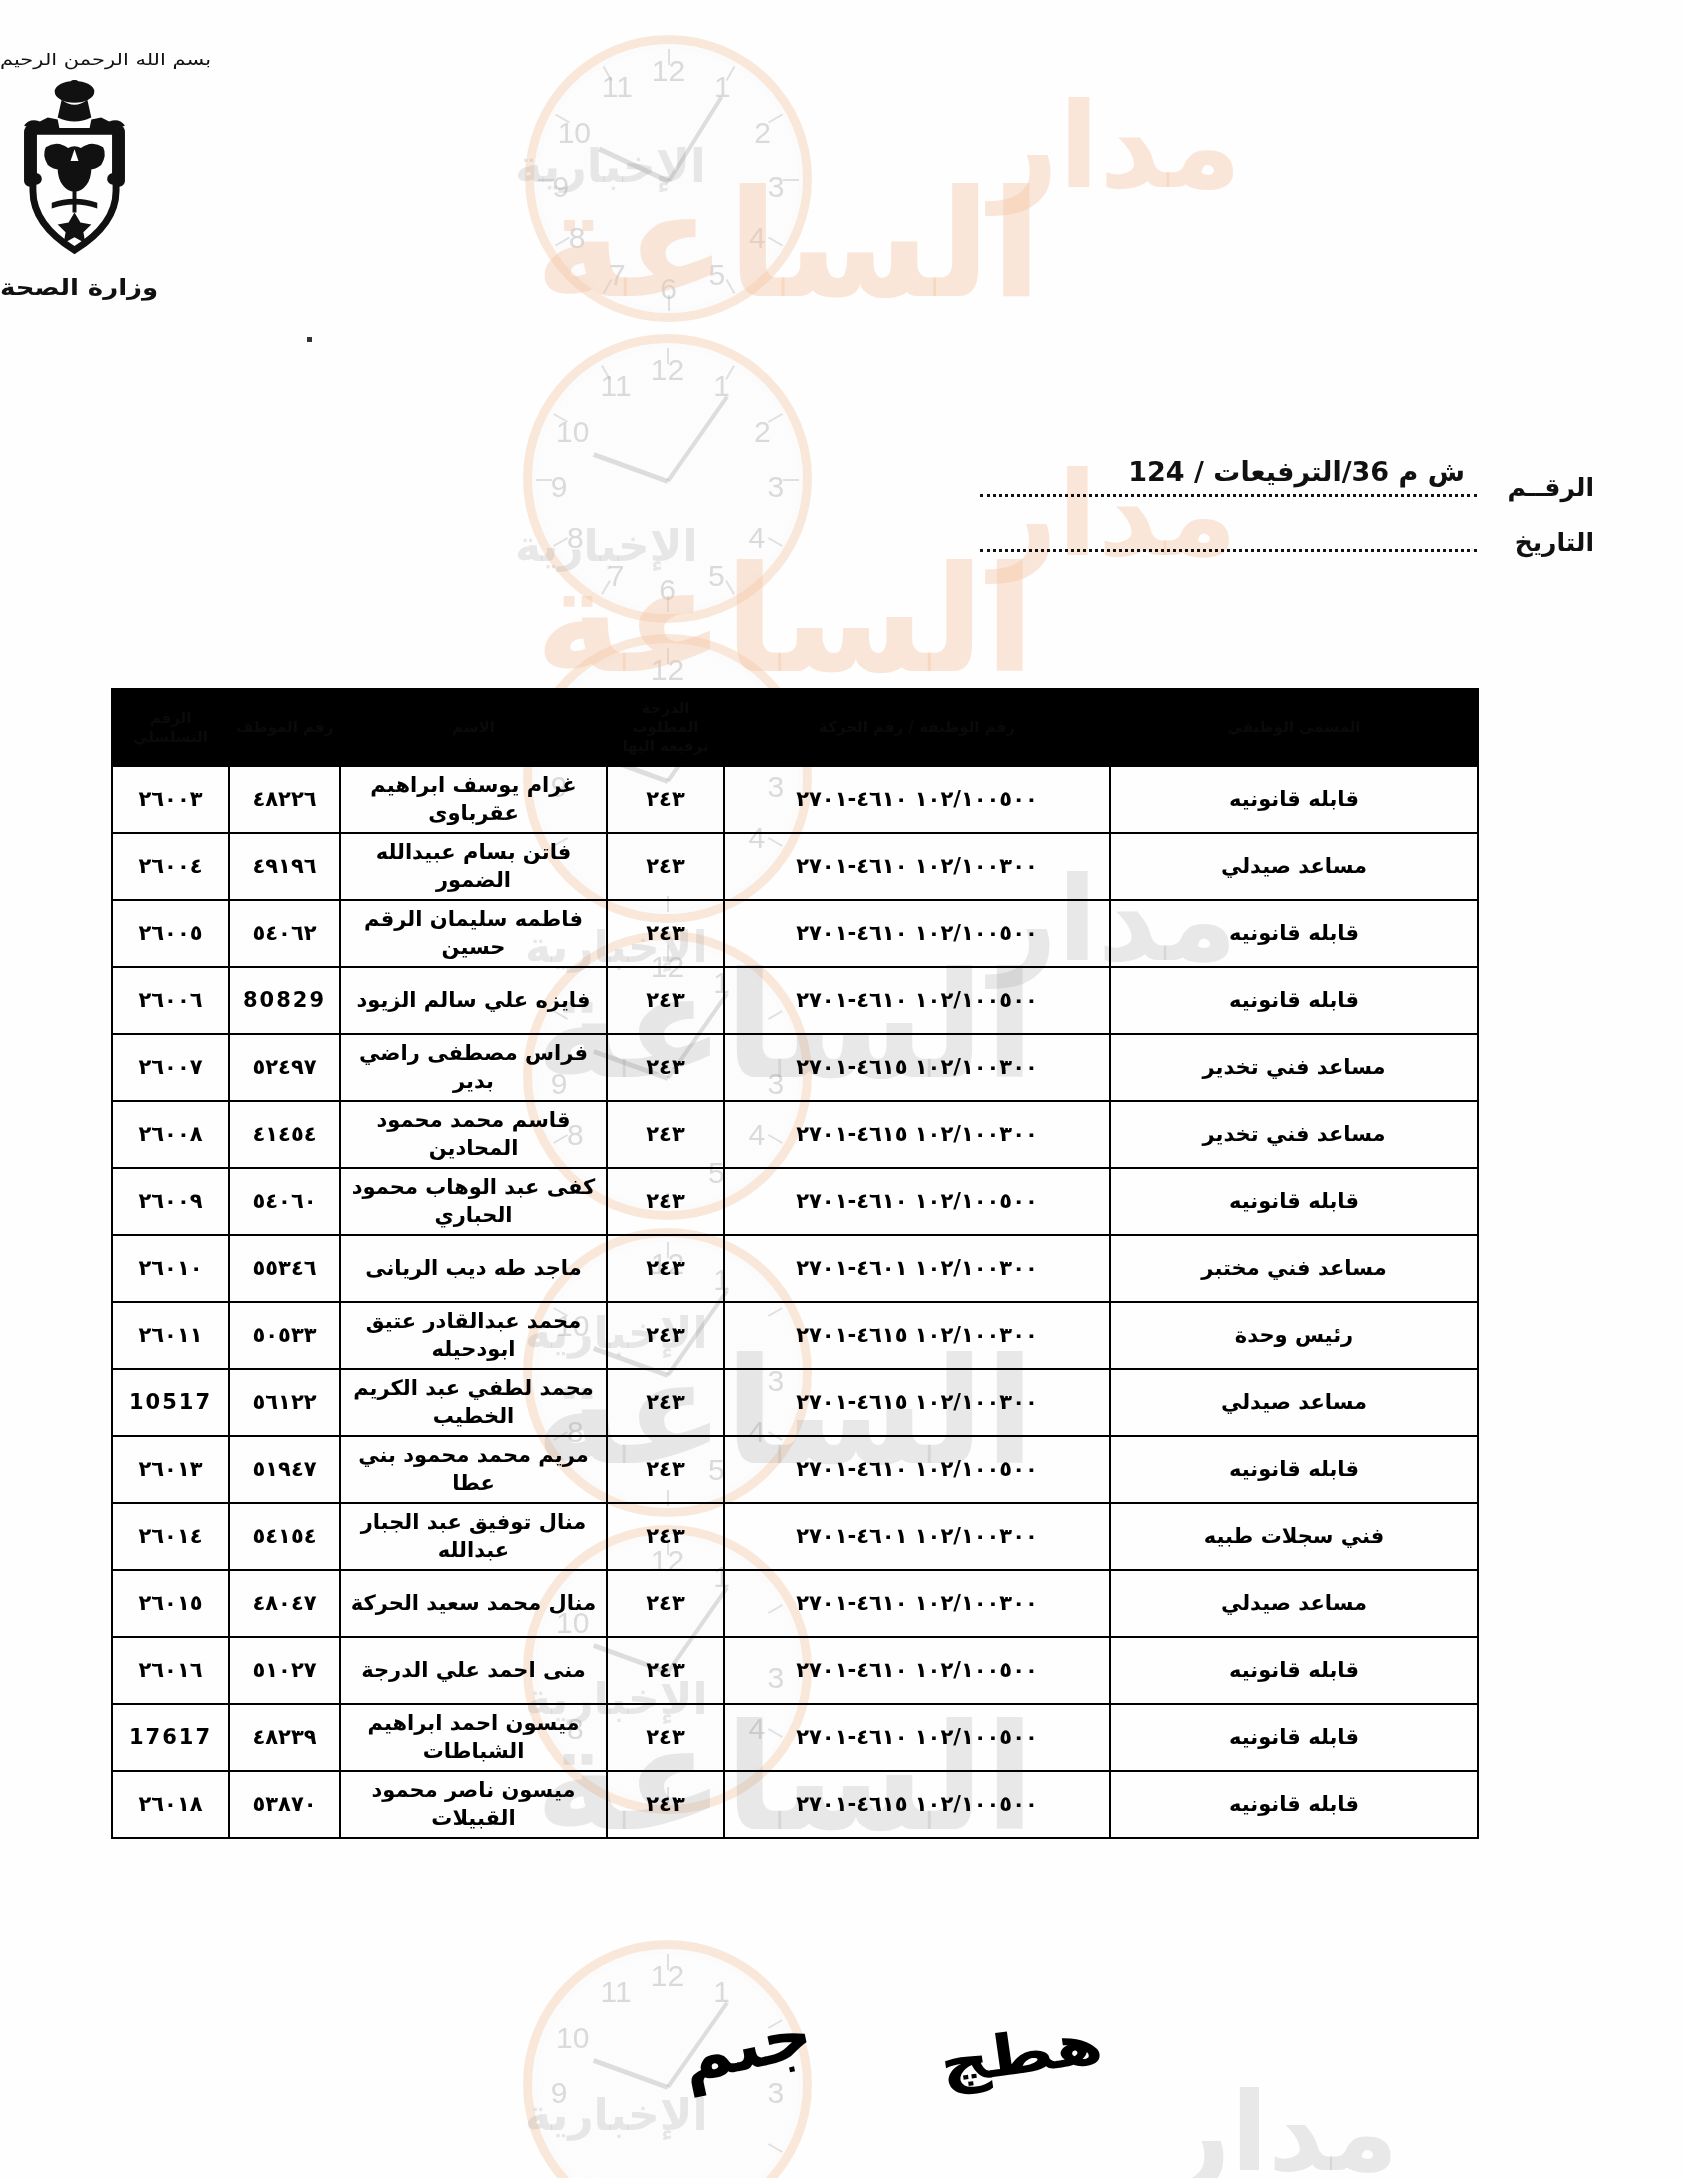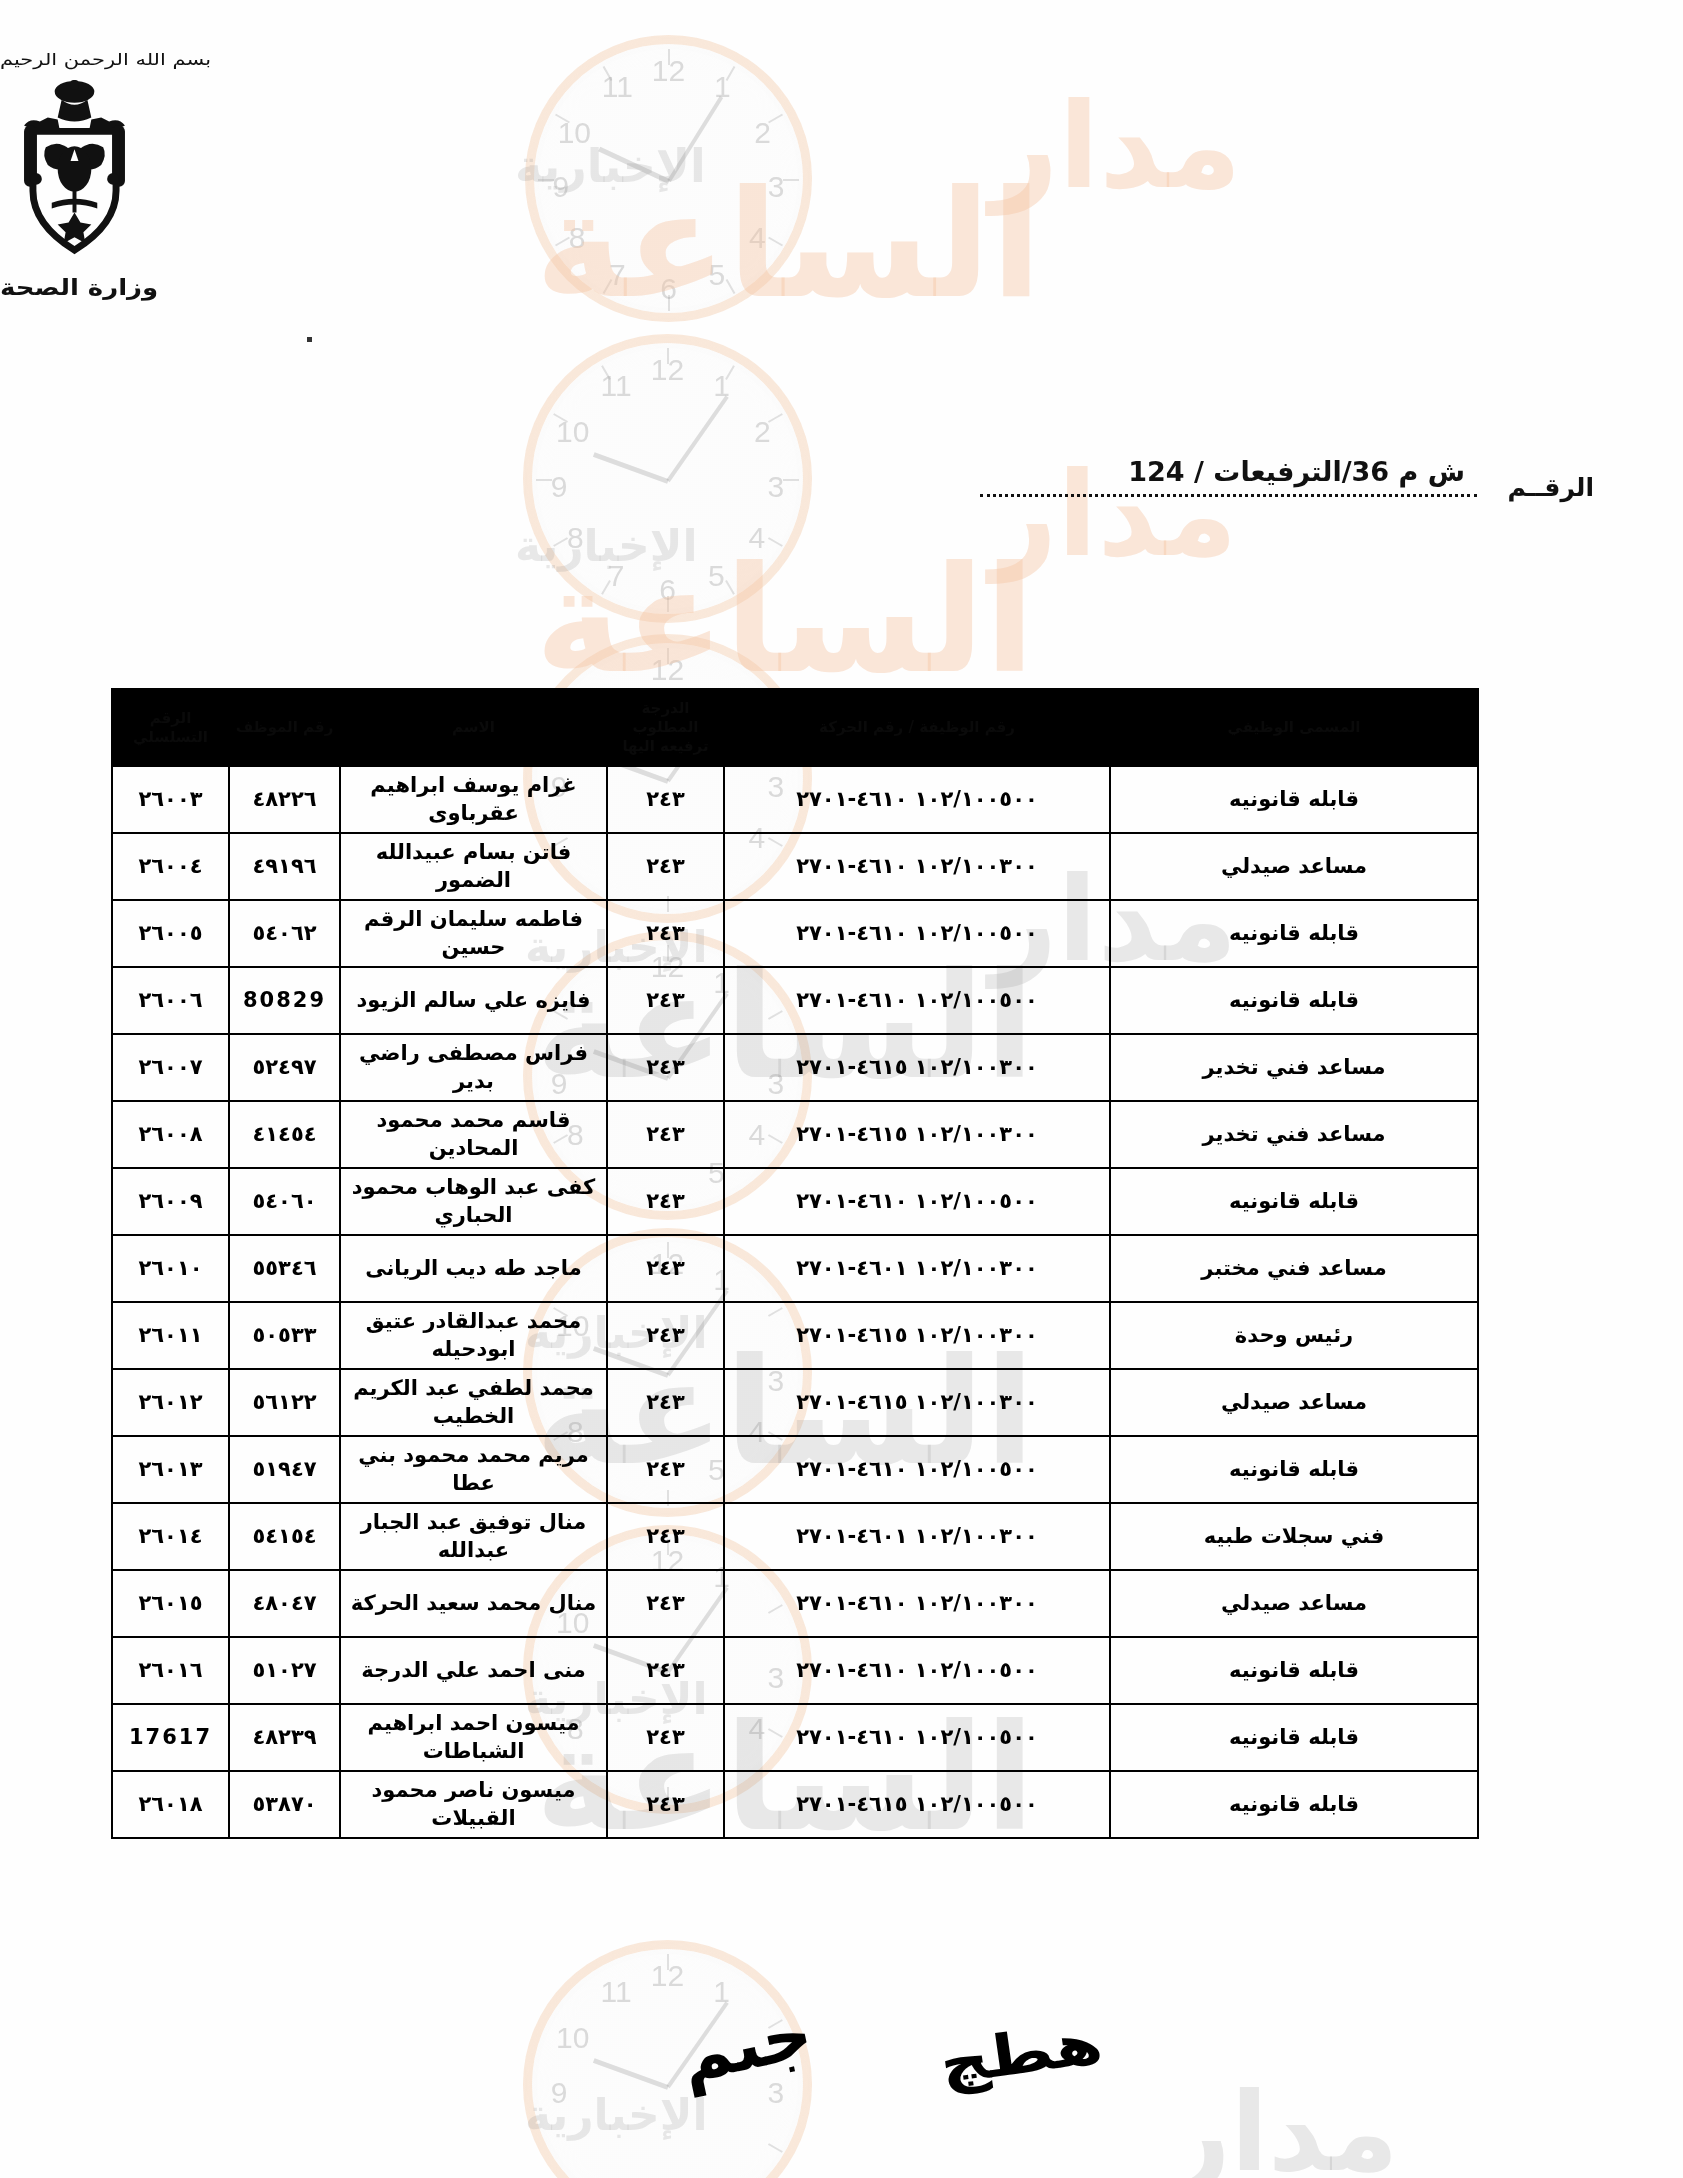--- a/index.html
+++ b/index.html
@@ -344,20 +344,24 @@
       </svg>
       <div class="ministry">وزارة الصحة</div>
     </div>
 
     <div class="meta">
       <div class="meta-row">
         <div class="meta-label">الرقــم</div>
         <div class="meta-dots"></div>
         <div class="meta-value">ش م 36/الترفيعات / 124</div>
       </div>
+      <div class="meta-row">
+        <div class="meta-label">التاريخ</div>
+        <div class="meta-dots"></div>
+      </div>
     </div>
 
     <table class="reg">
       <thead>
         <tr>
           <th class="c-job">المسمى الوظيفي</th>
           <th class="c-code">رقم الوظيفة / رقم الحركة</th>
           <th class="c-num">الدرجة المطلوب ترفيعه اليها</th>
           <th class="c-name">الاسم</th>
           <th class="c-emp">رقم الموظف</th>
@@ -436,21 +440,21 @@
             <td class="c-name">محمد عبدالقادر عتيق ابودحيله</td>
             <td class="c-emp">٥٠٥٣٣</td>
             <td class="c-seq">٢٦٠١١</td>
           </tr>
           <tr>
             <td class="c-job">مساعد صيدلي</td>
             <td class="c-code">١٠٢/١٠٠٣٠٠  ٤٦١٥-٢٧٠١</td>
             <td class="c-num">٢٤٣</td>
             <td class="c-name">محمد لطفي عبد الكريم الخطيب</td>
             <td class="c-emp">٥٦١٢٢</td>
-            <td class="c-seq">٢٦٠١٢</td>
+            <td class="c-seq">10517</td>
           </tr>
           <tr>
             <td class="c-job">قابله قانونيه</td>
             <td class="c-code">١٠٢/١٠٠٥٠٠  ٤٦١٠-٢٧٠١</td>
             <td class="c-num">٢٤٣</td>
             <td class="c-name">مريم محمد محمود بني عطا</td>
             <td class="c-emp">٥١٩٤٧</td>
             <td class="c-seq">٢٦٠١٣</td>
           </tr>
           <tr>

